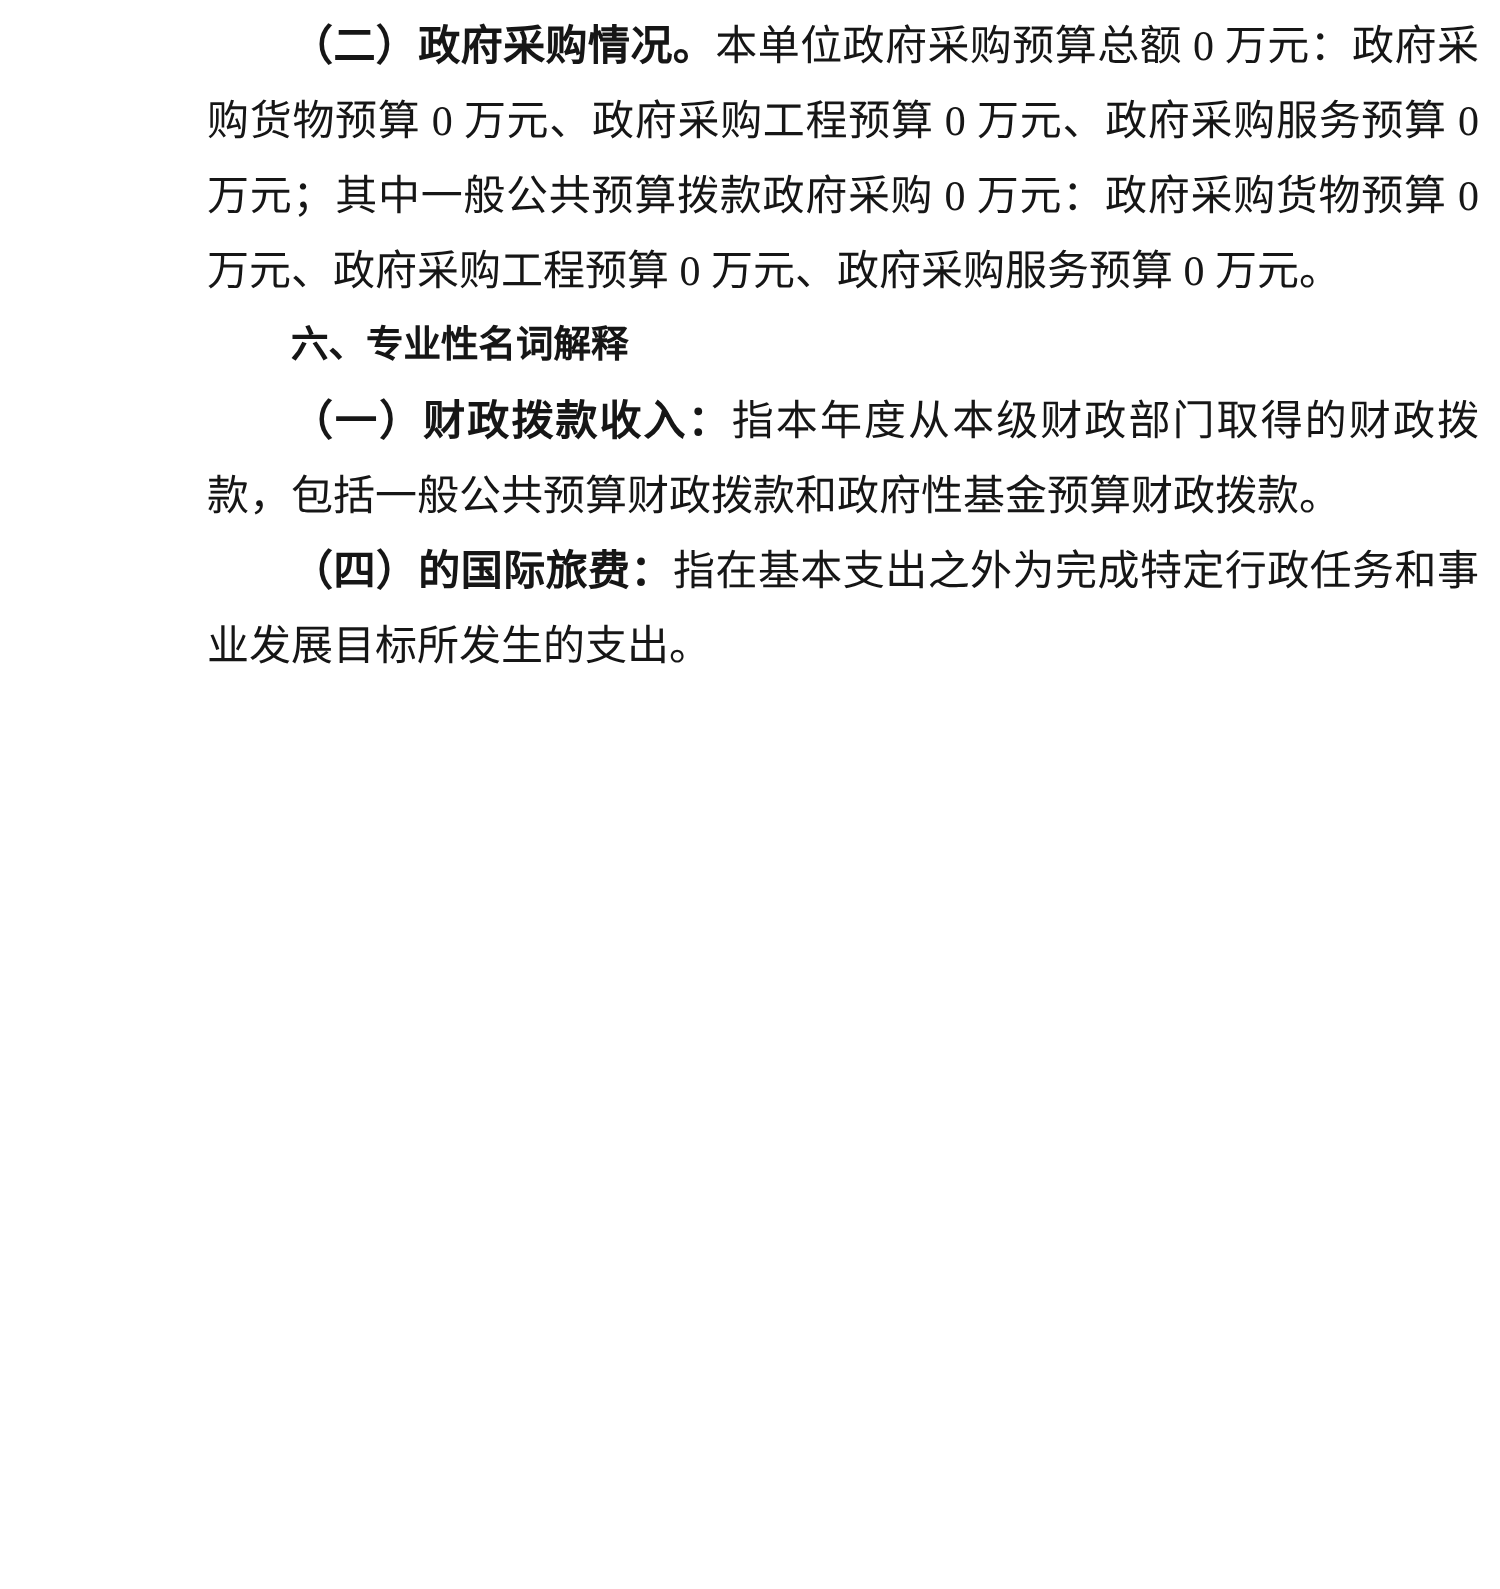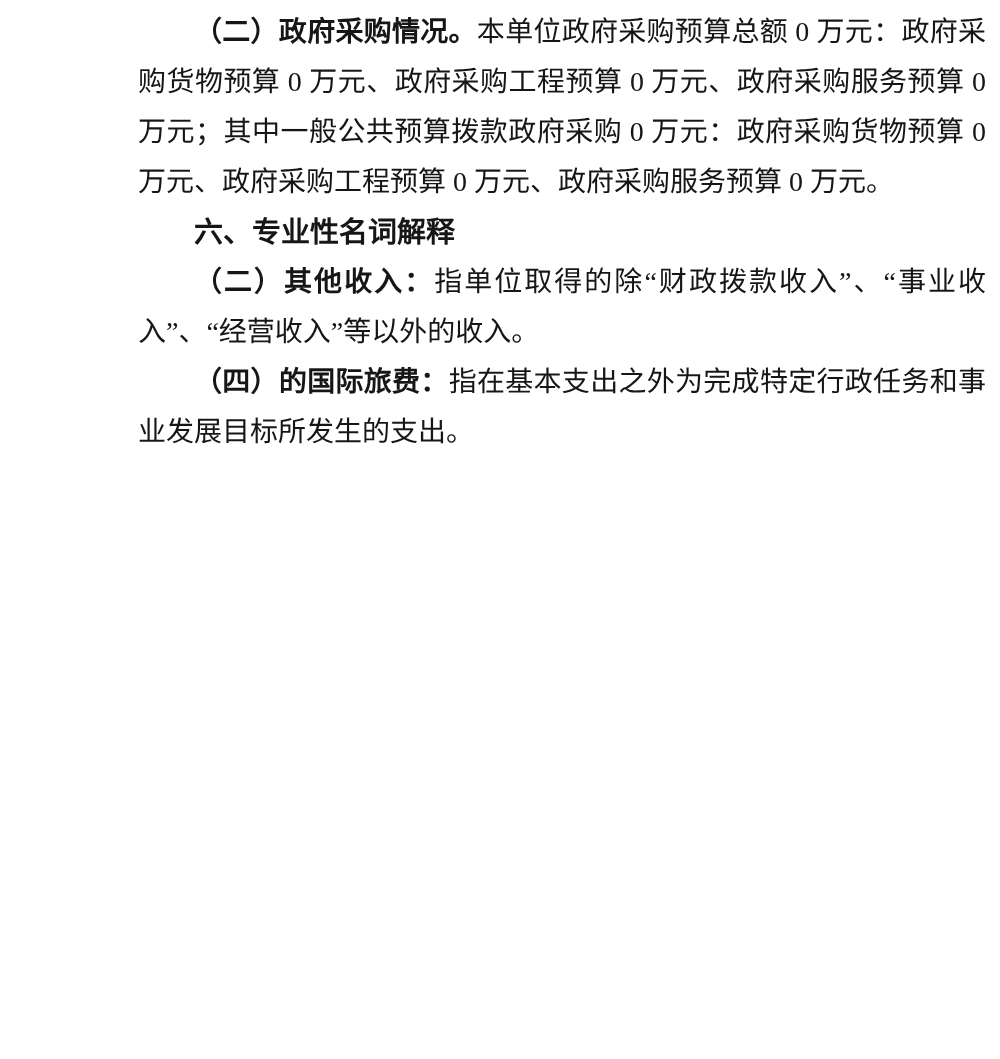--- a/index.html
+++ b/index.html
@@ -28,41 +28,41 @@
     margin: 0;
     text-align: justify;
     text-justify: inter-character;
     text-indent: 56px;
     word-break: break-all;
   }
   .para .lead {
     font-weight: bold;
   }
   .heading {
-    font-family: Liberation Serif, serif;
-    font-size: 29px;
+    font-family: Liberation Mono, monospace;
+    font-size: 25px;
     font-weight: bold;
     line-height: 50px;
     margin: 0;
     text-indent: 56px;
   }
 </style>
 </head>
 <body>
 
 <div class="page">
   <div class="content">
 
     <p class="para"><span class="lead">（二）政府采购情况。</span><span>本单位政府采购预算总额 0 万元：政府采购货物预算 0 万元、政府采购工程预算 0 万元、政府采购服务预算 0 万元；其中一般公共预算拨款政府采购 0 万元：政府采购货物预算 0 万元、政府采购工程预算 0 万元、政府采购服务预算 0 万元。</span></p>
 
 
 
     <p class="heading">六、专业性名词解释</p>
 
+    <p class="para"><span class="lead">（一）财政拨款收入：</span><span>指本年度从本级财政部门取得的财政拨款，包括一般公共预算财政拨款和政府性基金预算财政拨款。</span></p>
 
-    <p class="para"><span class="lead">（二）其他收入：</span><span>指单位取得的除“财政拨款收入”、“事业收入”、“经营收入”等以外的收入。</span></p>
 
 
     <p class="para"><span class="lead">（四）的国际旅费：</span><span>指在基本支出之外为完成特定行政任务和事业发展目标所发生的支出。</span></p>
 
 
   </div>
 </div>
 
 </body></html>

